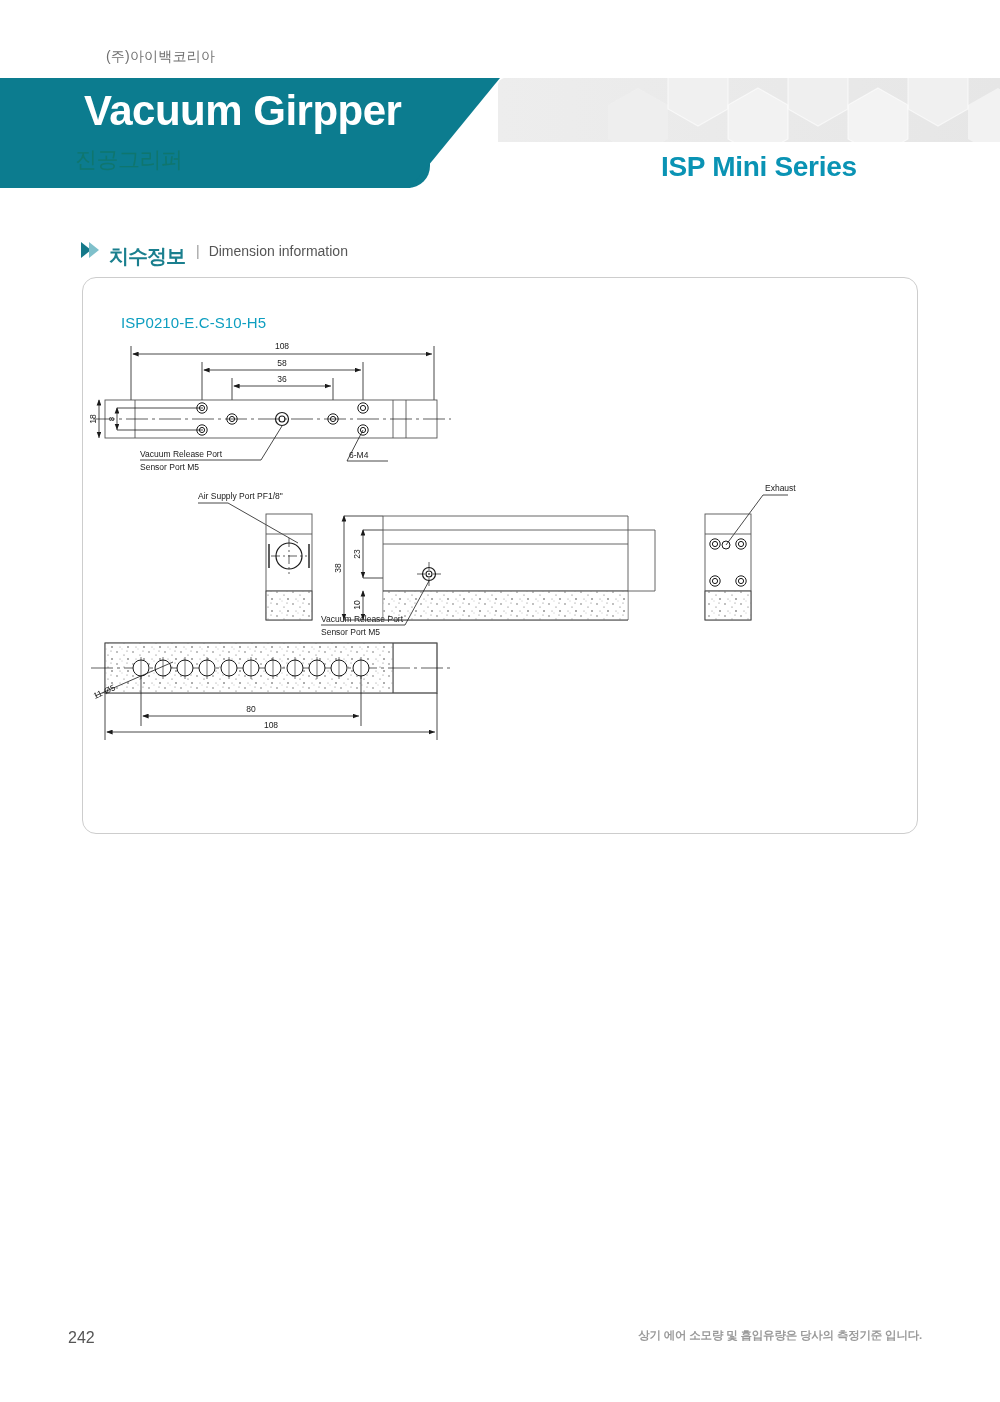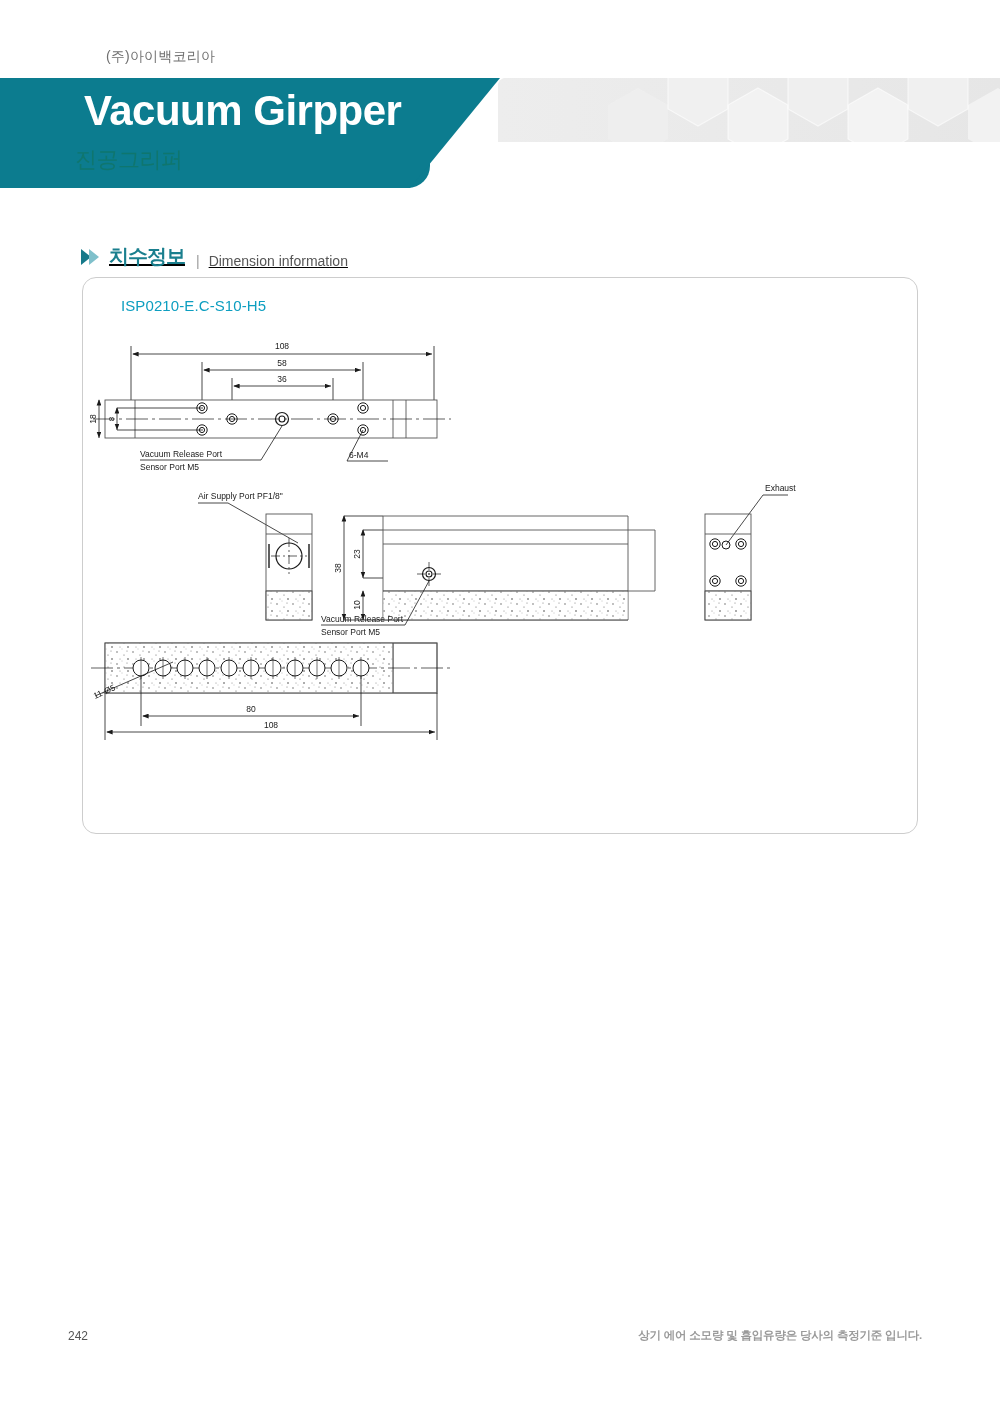--- a/index.html
+++ b/index.html
@@ -50,40 +50,40 @@
     font-size: 22px; color: #0f766e; font-weight: normal;
     letter-spacing: -0.5px;
   }
   .series-title {
     position: absolute; left: 661px; top: 151px;
     font-size: 28px; font-weight: bold; color: #0a93b4;
     letter-spacing: -0.3px;
   }
 
   
-  .sect { position:absolute; left:80px; top:243px; display:flex; align-items:flex-end; gap:7px;text-decoration:underline; }
+  .sect { position:absolute; left:80px; top:243px; display:flex; align-items:flex-start; gap:7px; }
   .sect .chev { display:inline-block; width:22px; height:20px; position:relative; top:-3px; }
   .sect .ko { font-size:20px; font-weight:bold; color:#1a7f8e; letter-spacing:-1px; }
   .sect .divider { color:#9a9a9a; font-size:14px; margin:0 2px 1px 4px; }
   .sect .en { font-size:14px; color:#555; margin-bottom:1px; }
 
   
   .card {
     position:absolute; left:82px; top:277px;
     width:836px; height:557px;
     border:1px solid #cdcdcd; border-radius:14px; background:#fff;
   }
   .model-no {
-    position:absolute; left:38px; top:19px;
+    position:absolute; left:38px; top:36px;
     font-size:15px; color:#0d9ec0; letter-spacing:.1px;
   }
   .drawing { position:absolute; left:0; top:0; width:836px; height:557px; }
 
   
-  .page-num { position:absolute; left:68px; top:1329px; font-size:12px; color:#555; }
+  .page-num { position:absolute; left:68px; top:1329px; font-size:16px; color:#555; }
   .foot-note { position:absolute; right:78px; top:1328px; font-size:11.5px; color:#9a9a9a; letter-spacing:-.2px;font-weight:bold; }
 </style>
 </head>
 <body>
 
 <div class="page">
 
   <div class="company-name">(주)아이백코리아</div>
 
   <div class="hex-strip">
@@ -111,20 +111,21 @@
         <polygon points="380,10 410,27 410,61 380,78 350,61 350,27"></polygon>
         <polygon points="440,-20 470,-3 470,31 440,48 410,31 410,-3"></polygon>
       </g>
     </svg>
   </div>
 
   <div class="teal-banner-fix"></div>
   <div class="teal-banner"></div>
   <div class="banner-title">Vacuum Girpper</div>
   <div class="banner-sub">진공그리퍼</div>
+  <div class="series-title">ISP Mini Series</div>
 
   <div class="sect">
     <span class="chev">
       <svg width="22" height="20" viewBox="0 0 22 20" xmlns="http://www.w3.org/2000/svg">
         <polygon points="1,2 11,10 1,18" fill="#15798a"></polygon>
         <polygon points="9,2 19,10 9,18" fill="#7fc0cb"></polygon>
       </svg>
     </span>
     <span class="ko">치수정보</span>
     <span class="divider">|</span>

